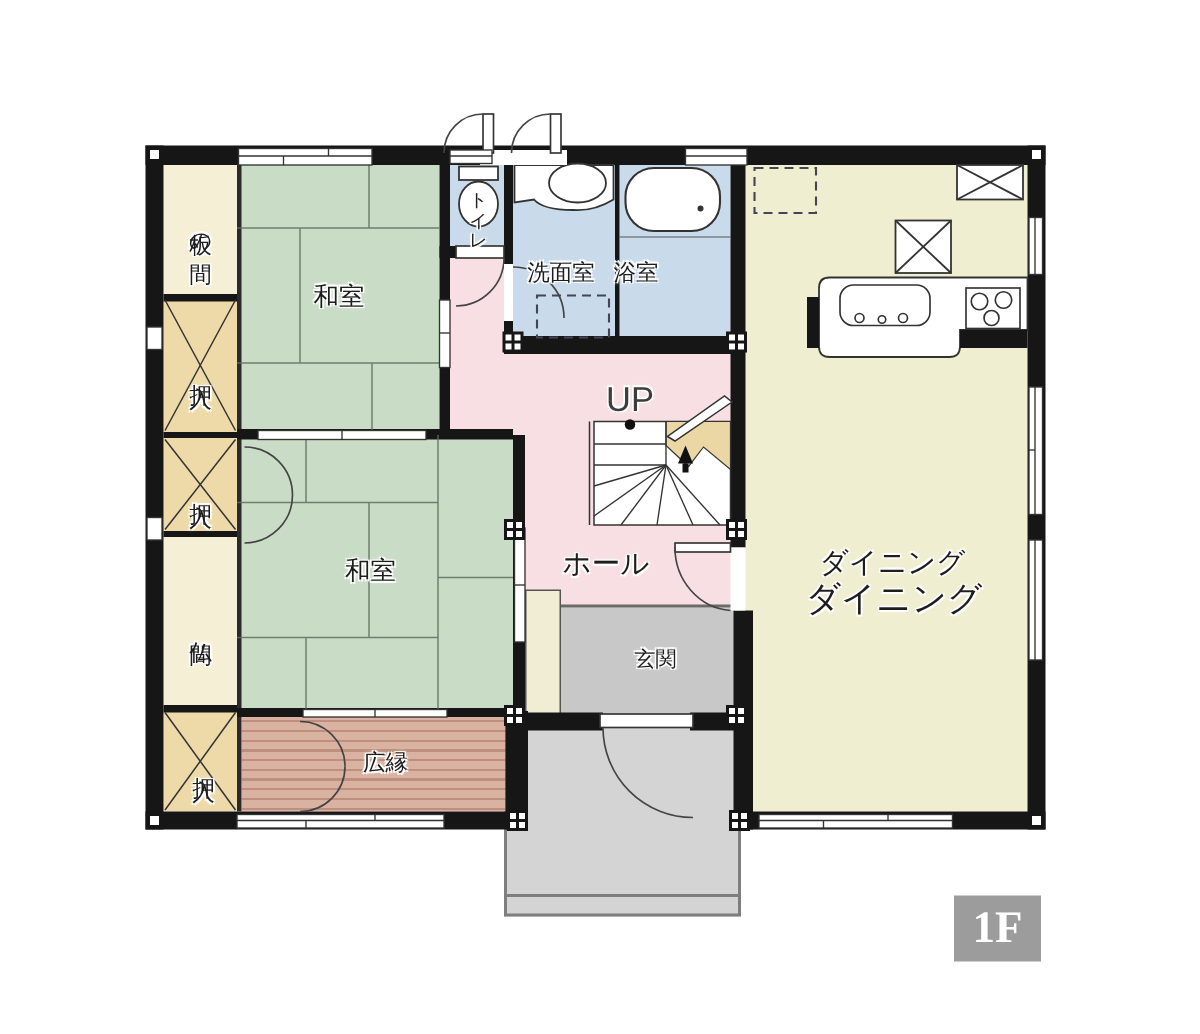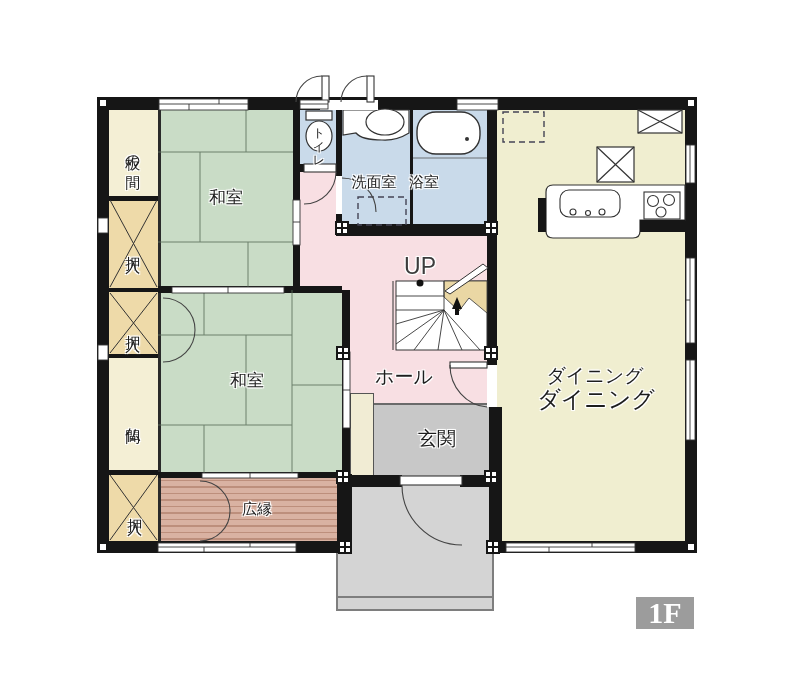--- a/index.html
+++ b/index.html
@@ -11,21 +11,21 @@
   .thinwall{position:absolute;background:#2a2a2a;}
   .lbl{position:absolute;transform:translate(-50%,-50%);color:#1d1d1d;font-size:15px;
        white-space:nowrap;line-height:1.15;text-align:center;
        text-shadow:-1px -1px 0 #fff,1px -1px 0 #fff,-1px 1px 0 #fff,1px 1px 0 #fff,0 0 3px #fff;}
   .vlbl{writing-mode:vertical-rl;letter-spacing:2px;}
   .pillar{position:absolute;width:14px;height:14px;background:#161616;display:grid;
           grid-template-columns:1fr 1fr;grid-template-rows:1fr 1fr;gap:2px;padding:2px;box-sizing:border-box;}
   .pillar span{background:#fff;display:block;}
   .dot{position:absolute;width:6px;height:6px;background:#fff;}
   svg{position:absolute;left:0;top:0;}
-  #badge{position:absolute;left:636px;top:597px;width:58px;height:32px;background:#9c9c9c;
+  #badge{position:absolute;left:636px;top:597px;width:58px;height:44px;background:#9c9c9c;
          color:#fff;font-family:"Liberation Serif",serif;font-weight:bold;font-size:30px;
          display:flex;align-items:center;justify-content:center;}
 </style>
 </head>
 <body>
 
 <div id="plan">
 
   <div class="room" style="left:336px;top:482px;width:158px;height:129px;background:#d4d4d4;border:2px solid #7e7e7e;box-sizing:border-box;"></div>
   <div class="abs" style="left:338px;top:596px;width:154px;height:2px;background:#7e7e7e;"></div>
@@ -300,20 +300,20 @@
   <div class="lbl vlbl" style="left:133px;top:325px;">押入</div>
   <div class="lbl vlbl" style="left:133px;top:418px;">仏間</div>
   <div class="lbl vlbl" style="left:135px;top:508px;">押入</div>
   <div class="lbl" style="left:226px;top:198px;font-size:17px;">和室</div>
   <div class="lbl" style="left:247px;top:381px;font-size:17px;">和室</div>
   <div class="lbl vlbl" style="left:318px;top:140px;font-size:12px;letter-spacing:0;">トイレ</div>
   <div class="lbl" style="left:374px;top:182px;">洗面室</div>
   <div class="lbl" style="left:424px;top:182px;">浴室</div>
   <div class="lbl" style="left:420px;top:266px;font-size:23px;color:#3c3c3c;">UP</div>
   <div class="lbl" style="left:404px;top:377px;font-size:19px;">ホール</div>
-  <div class="lbl" style="left:437px;top:439px;font-size:19px;">玄関</div>
+  <div class="lbl" style="left:437px;top:439px;font-size:14px;">玄関</div>
   <div class="lbl" style="left:257px;top:509px;">広縁</div>
   <div class="lbl" style="left:595px;top:376px;font-size:19px;">ダイニング</div>
   <div class="lbl" style="left:596px;top:399px;font-size:23px;">ダイニング</div>
 
   <div id="badge">1F</div>
 
 </div>
 
 </body></html>

